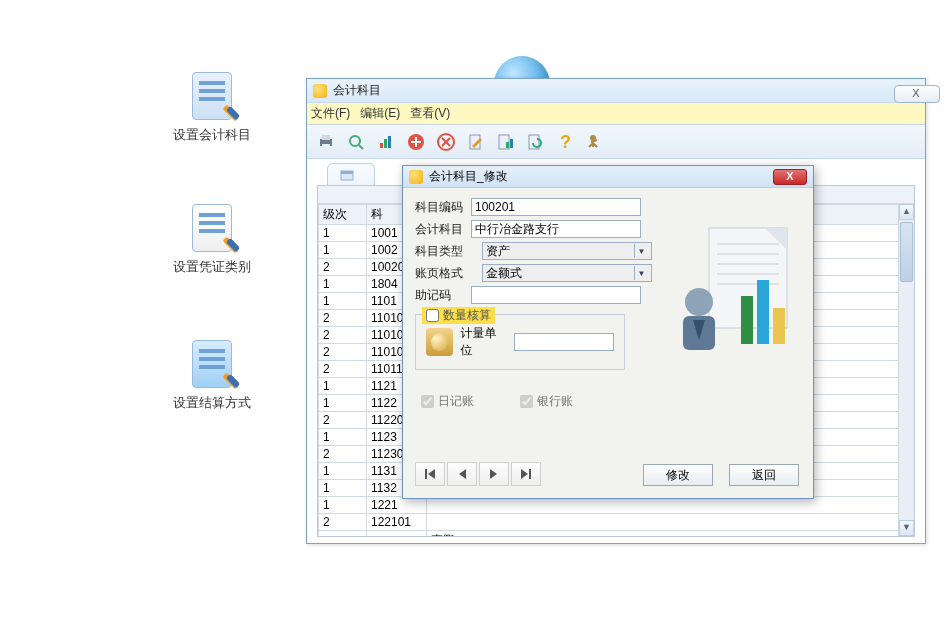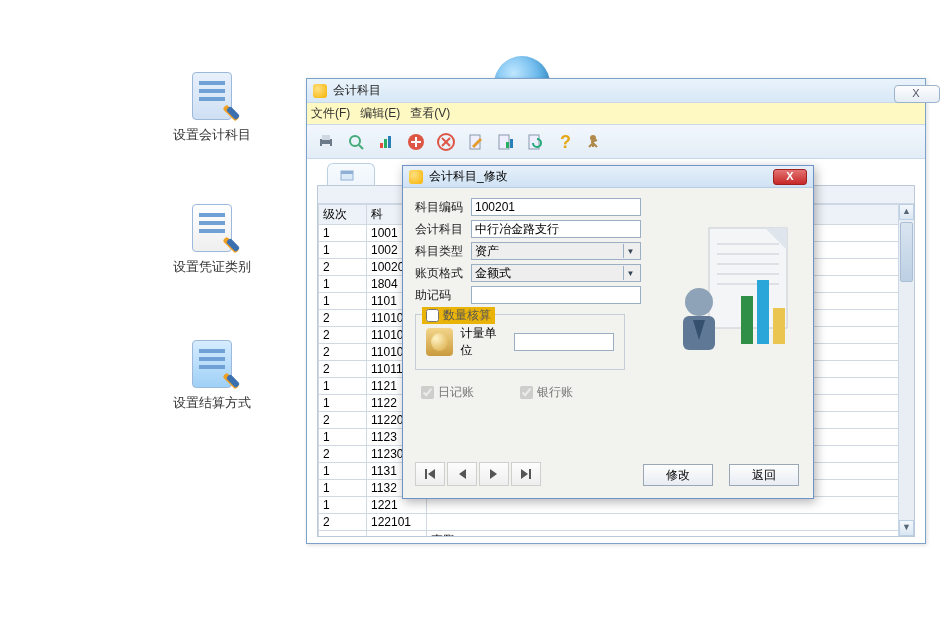--- a/index.html
+++ b/index.html
@@ -41,33 +41,33 @@
   
   .dialog { position: absolute; left: 402px; top: 165px; width: 412px; height: 334px; border: 1px solid #6f93c6; background: #f2f2ee; box-shadow: 2px 3px 10px rgba(0,0,0,.3); }
   .dlg-title { height: 22px; background: linear-gradient(#e6f0fa,#cfe2f4); border-bottom: 1px solid #b8cee6; display: flex; align-items: center; padding: 0 6px; }
   .dlg-title .tico { width: 14px; height: 14px; background: radial-gradient(circle at 35% 35%, #ffe082, #f6b200); border-radius: 3px; margin-right: 6px; }
   .dlg-close { position: absolute; right: 6px; top: 3px; width: 34px; height: 16px; background: linear-gradient(#e57373,#c62828); border: 1px solid #a02020; border-radius: 3px; color: #fff; text-align: center; line-height: 13px; font-size: 11px; cursor: pointer; font-weight: bold; }
 
   .dlg-body { padding: 10px 12px; position: relative; height: calc(100% - 22px); }
   .form-row { display: flex; align-items: center; margin-bottom: 4px; }
   .form-row label { width: 56px; color: #222; font-size: 12px; }
   .form-row input[type=text], .form-row .select { width: 170px; height: 18px; border: 1px solid #9baec3; background: #fff; padding: 0 3px; font-size: 12px; }
-  .form-row .select { display: flex; align-items: center; justify-content: space-between; background: #eee; }
+  .form-row .select { display: flex; align-items: center; justify-content: space-between; background: #eee; margin-left: 11px; }
   .caret { width: 14px; height: 14px; border-left: 1px solid #9baec3; display: flex; align-items: center; justify-content: center; font-size: 8px; color: #345; }
 
   .groupbox { margin-top: 10px; border: 1px solid #c5cdd6; padding: 10px 10px 10px 10px; position: relative; width: 210px; }
-  .groupbox .legend { position: absolute; top: -8px; left: 6px; background: #eab308; padding: 0 4px; font-size: 12px; color: #555; }
+  .groupbox .legend { position: absolute; top: -8px; left: 6px; background: #fde047; padding: 0 4px; font-size: 12px; color: #555; }
   .groupbox .legend input { vertical-align: middle; margin-right: 4px; }
   .unit-row { display: flex; align-items: center; gap: 8px; }
   .unit-icon { width: 28px; height: 28px; background: linear-gradient(#f3d58a,#c99a3d); border-radius: 4px; position: relative; }
   .unit-icon::after { content:''; position:absolute; inset:5px; background: radial-gradient(circle at 30% 30%, #fff3c4, #d8a73e); border-radius: 50%; }
   .unit-row input { width: 100px; height: 18px; border: 1px solid #9baec3; }
 
   .check-row { margin-top: 14px; display: flex; gap: 46px; padding-left: 6px; }
-  .check-row label { color: #777; font-size: 12px; }
+  .check-row label { color: #777; font-size: 12px; margin-top: 9px; }
   .check-row input { vertical-align: middle; margin-right: 4px; }
 
   
   .illus { position: absolute; right: 14px; top: 36px; width: 124px; height: 144px; }
 
   
   .nav-row { position: absolute; left: 12px; bottom: 12px; display: flex; gap: 2px; }
   .nav-btn { width: 30px; height: 24px; border: 1px solid #cfcfcf; background: linear-gradient(#fdfdfd,#eee); display: flex; align-items: center; justify-content: center; cursor: pointer; }
   .act-row { position: absolute; right: 14px; bottom: 12px; display: flex; gap: 16px; align-items: flex-end; }
   .act-btn { width: 70px; height: 22px; border: 1px solid #9aa7b5; background: linear-gradient(#fdfdfd,#e8edf3); cursor: pointer; font-size: 12px; }

